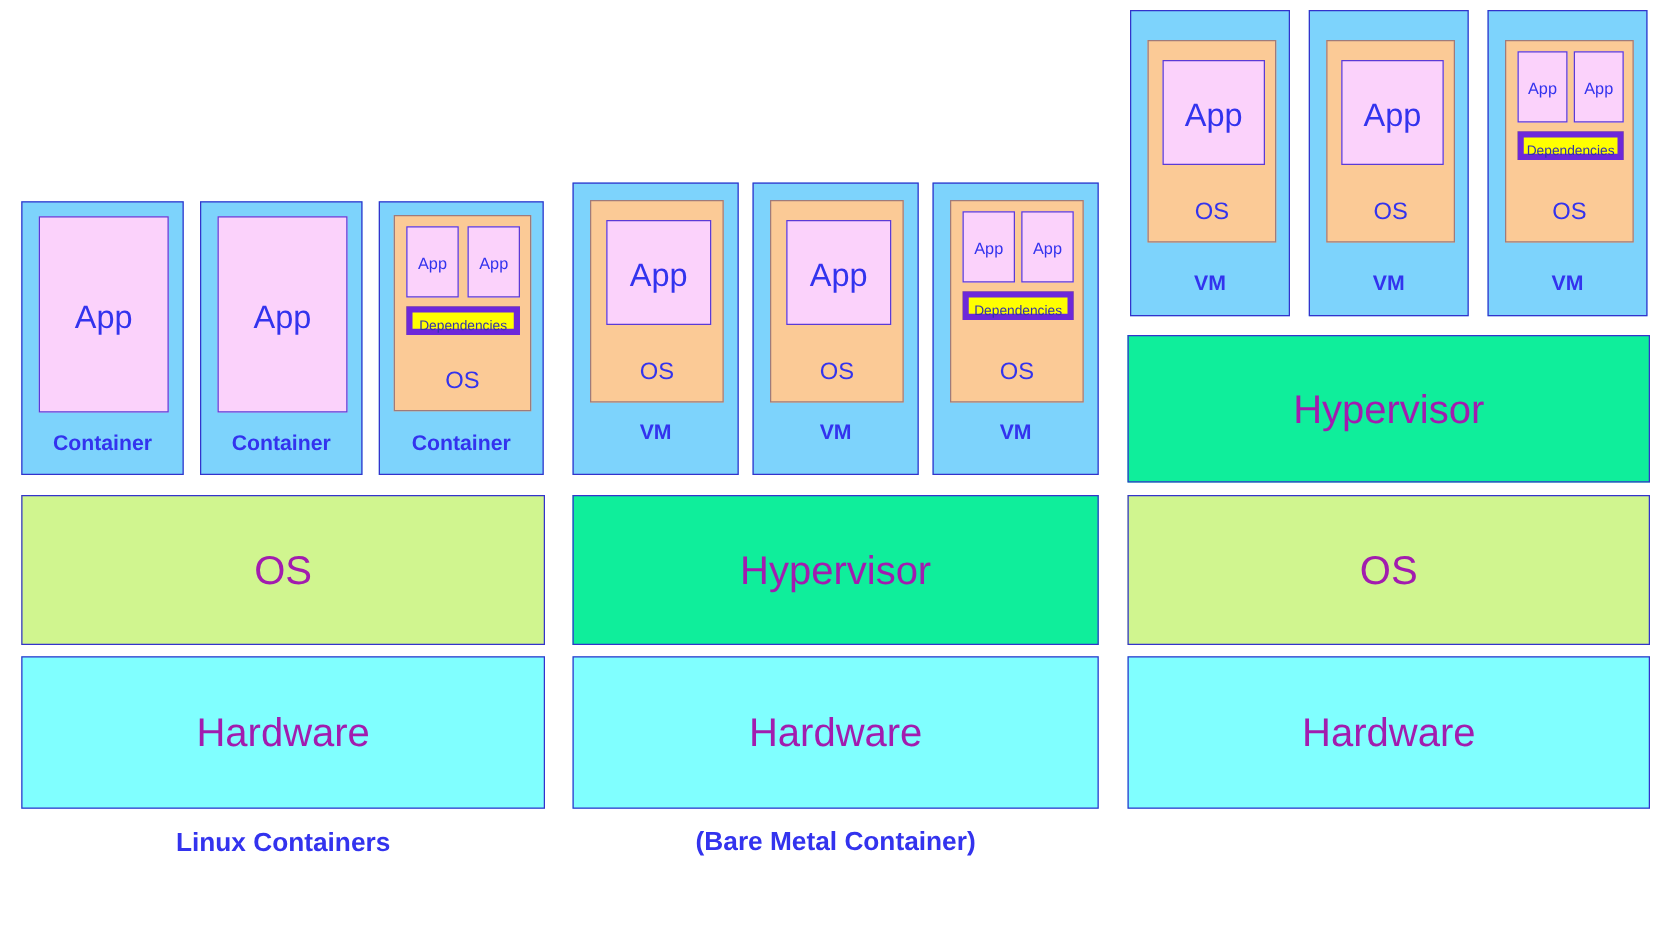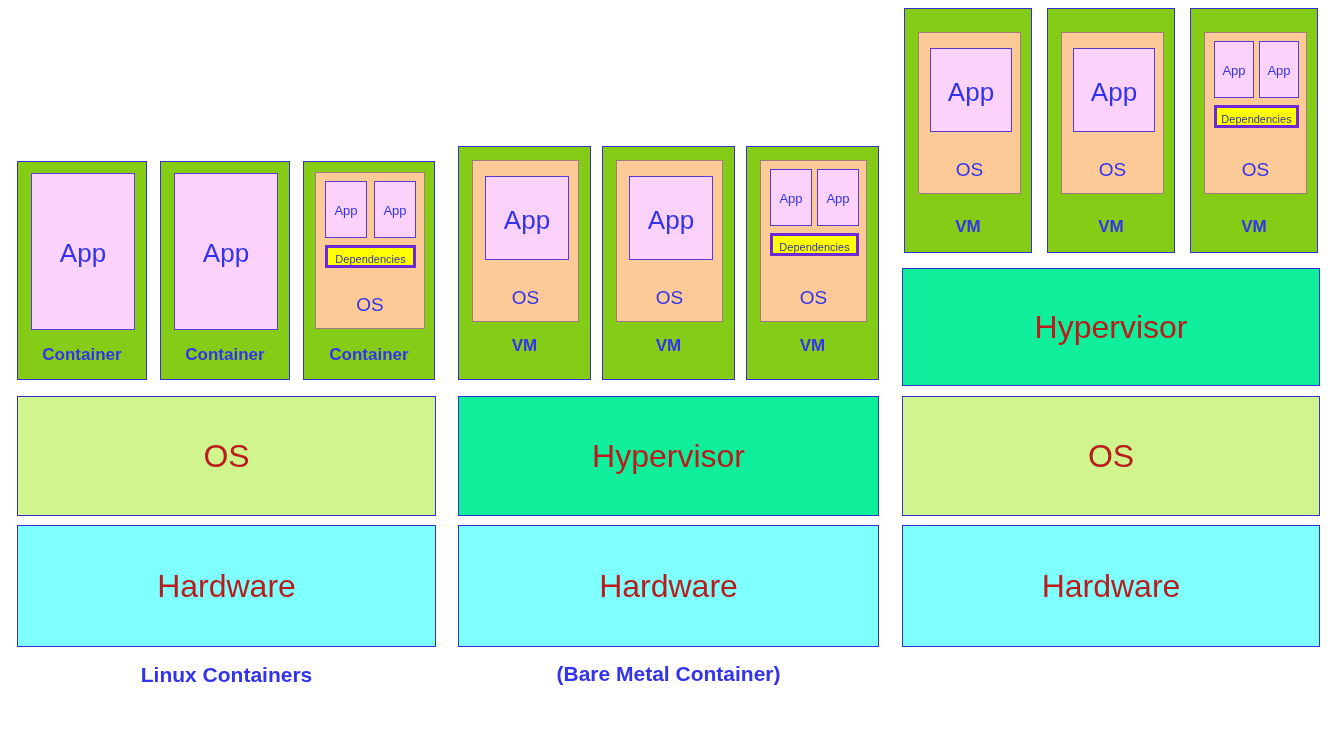--- a/index.html
+++ b/index.html
@@ -9,48 +9,48 @@
     font-family:"Liberation Sans", sans-serif;
     overflow:hidden;
     position:relative;
   }
   .stage{position:relative;width:1337px;height:743px;}
 
   
   .box{position:absolute;box-sizing:border-box;border:1px solid #3333cc;}
 
   
-  .f-yellow     {background:#84cc16;}
+  .f-yellow     {background:#7dd3fc;}
   .f-pink       {background:#fbd2fb;}
   .f-orange     {background:#fbca96;}
   .f-depyellow  {background:#ffff00;}
   .f-osgreen    {background:#d0f58f;}
   .f-hyper      {background:#0fee9b;}
   .f-hardware   {background:#80ffff;}
 
   .bd-pink  {border:1px solid #5b3bd6;}
   .bd-orange{border:1px solid #9f7b7b;}
-  .bd-dep   {border:3px solid #6d28d9;}
+  .bd-dep   {border:5px solid #6d28d9;}
 
   
   .lbl{
     position:absolute;left:0;right:0;text-align:center;
     color:#3333ee;line-height:1;white-space:nowrap;
   }
   .t-app-lg   {font-size:26px;}
   .t-app-sm   {font-size:13px;}
   .t-os-sm    {font-size:19px;}
   .t-dep      {font-size:11px;color:#3333aa;}
   .t-tag      {font-size:17px;font-weight:bold;}
   .t-band     {font-size:32px;}
   .t-caption  {font-size:21px;font-weight:bold;color:#3333ee;line-height:1.45;text-align:center;}
 
   .centerflex{
     position:absolute;display:flex;align-items:center;justify-content:center;
-    color:#b91c1c;
+    color:#a21caf;
   }
   .caption{position:absolute;text-align:center;}
 </style>
 </head>
 <body>
 
 <div class="stage">
 
   <div class="box f-yellow" style="left:17px;top:161px;width:130px;height:219px;">
     <div class="box f-pink bd-pink" style="left:13px;top:11px;width:104px;height:157px;">

